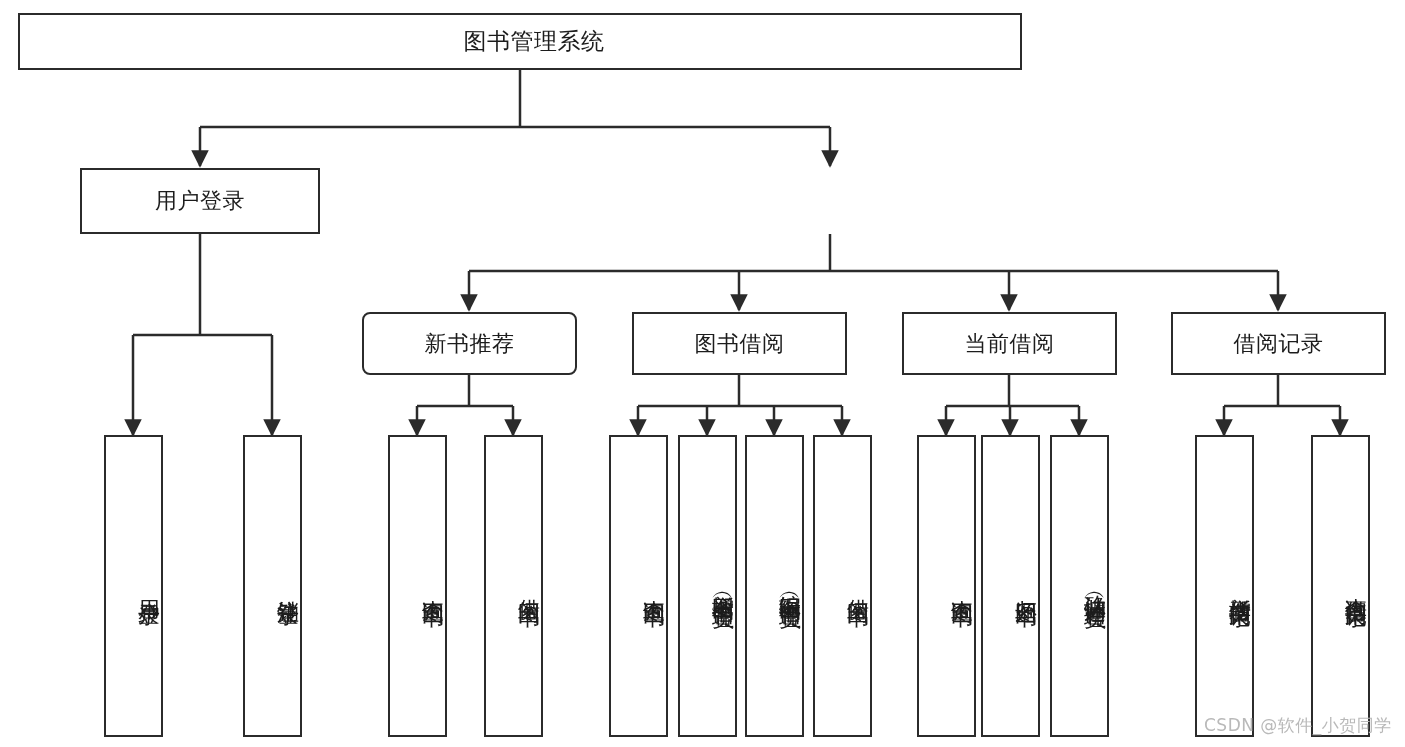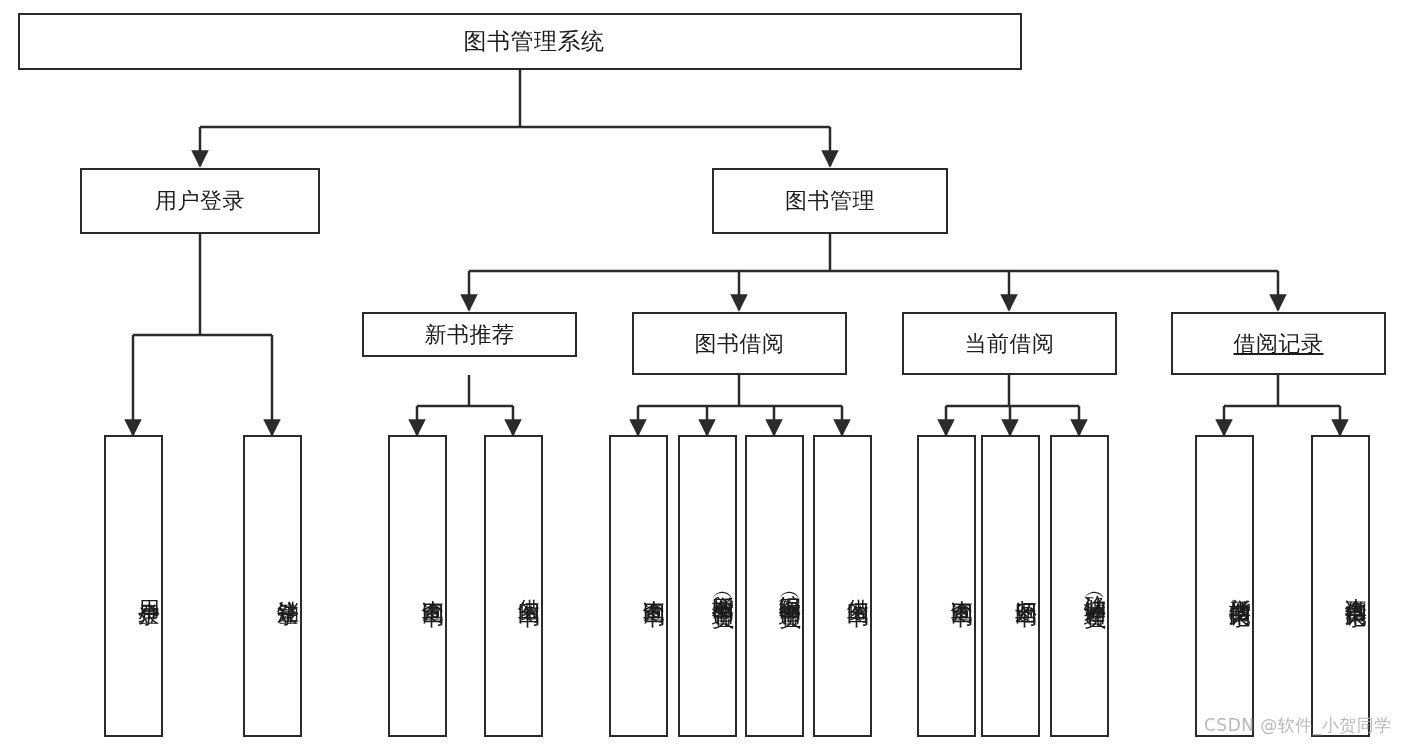--- a/index.html
+++ b/index.html
@@ -125,37 +125,34 @@
   </svg>
 
   <div class="node horizontal root" style="left:18px; top:13px; width:1004px; height:57px;">
     <span class="label">图书管理系统</span>
   </div>
 
   <div class="node horizontal" style="left:80px; top:168px; width:240px; height:66px;">
     <span class="label">用户登录</span>
   </div>
 
-  <div class="node horizontal" style="left:712px; top:168px; width:236px; height:66px;">
-    <span class="label">图书管理</span>
-  </div>
-
-  <div class="node horizontal" style="left:362px; top:312px; width:215px; height:45px;">
+
+  <div class="node horizontal" style="left:362px; top:312px; width:215px; height:63px;border-radius:8px;">
     <span class="label">新书推荐</span>
   </div>
 
   <div class="node horizontal" style="left:632px; top:312px; width:215px; height:63px;">
     <span class="label">图书借阅</span>
   </div>
 
   <div class="node horizontal" style="left:902px; top:312px; width:215px; height:63px;">
     <span class="label">当前借阅</span>
   </div>
 
-  <div class="node horizontal" style="left:1171px; top:312px; width:215px; height:63px;text-decoration:underline;">
+  <div class="node horizontal" style="left:1171px; top:312px; width:215px; height:63px;">
     <span class="label">借阅记录</span>
   </div>
 
   <div class="node vertical" style="left:104px; top:435px; width:59px; height:302px;">
     <span class="label">用户登录</span>
   </div>
 
   <div class="node vertical" style="left:243px; top:435px; width:59px; height:302px;">
     <span class="label">注销登录</span>
   </div>

